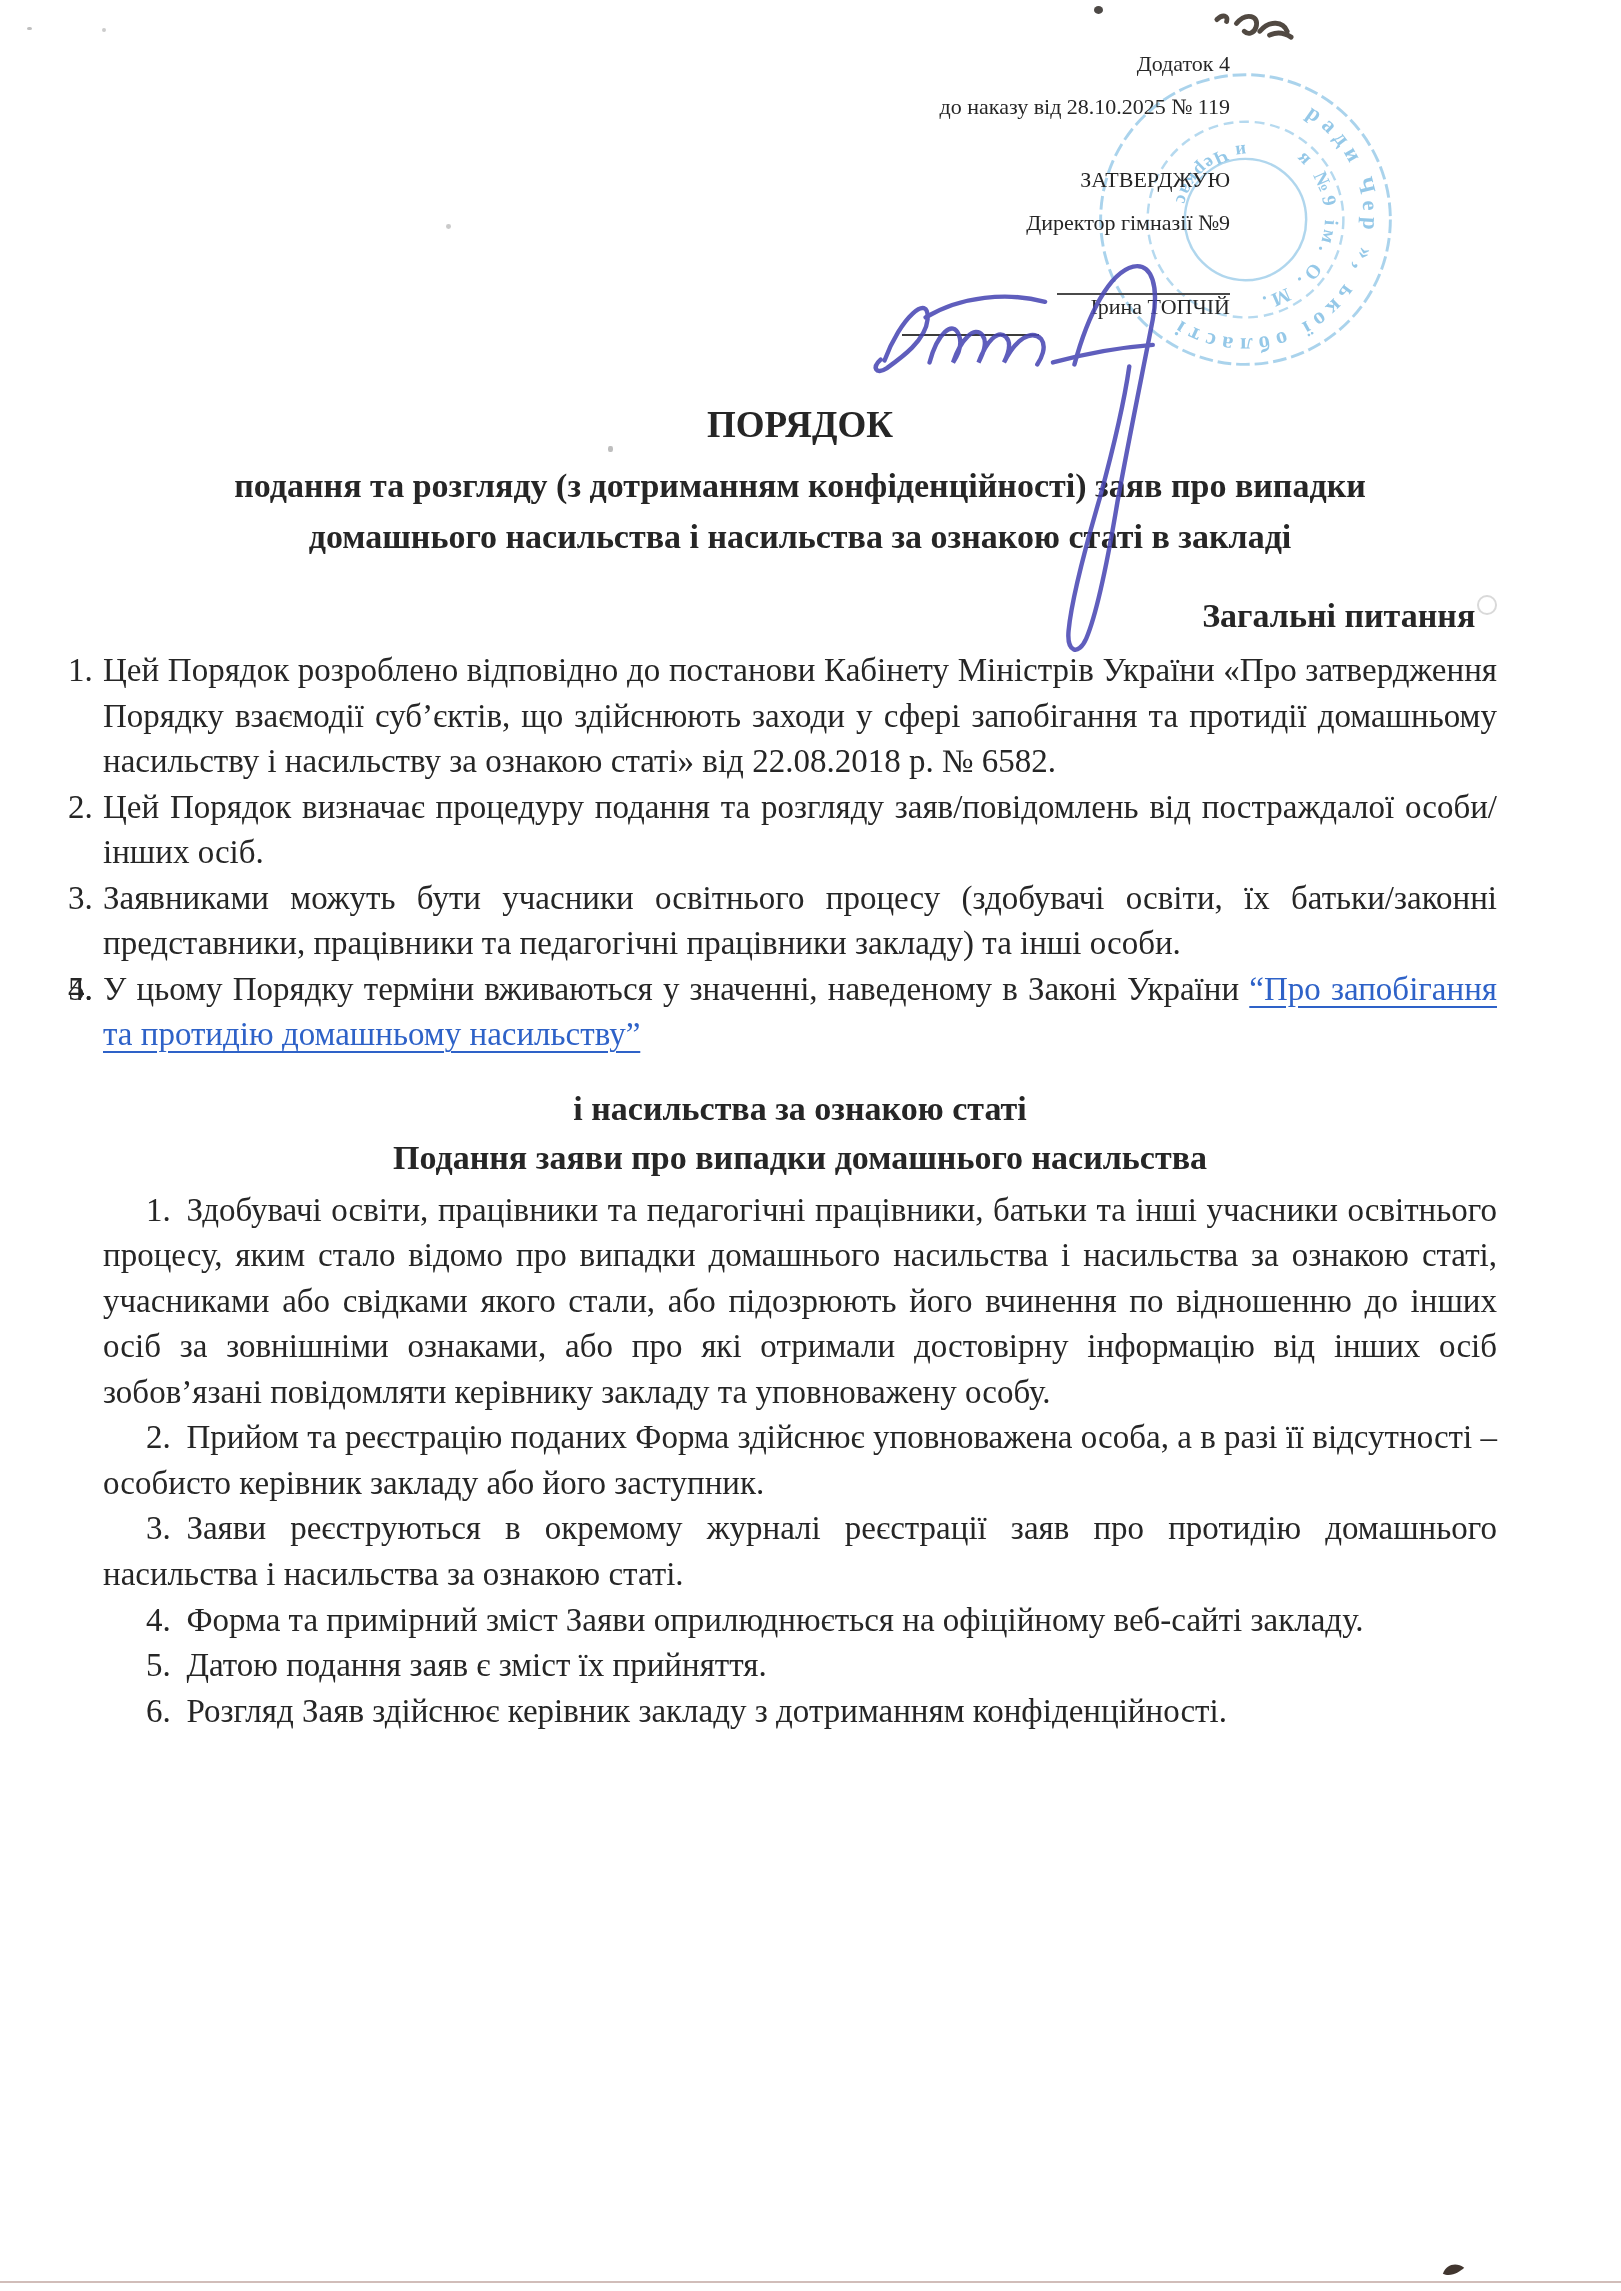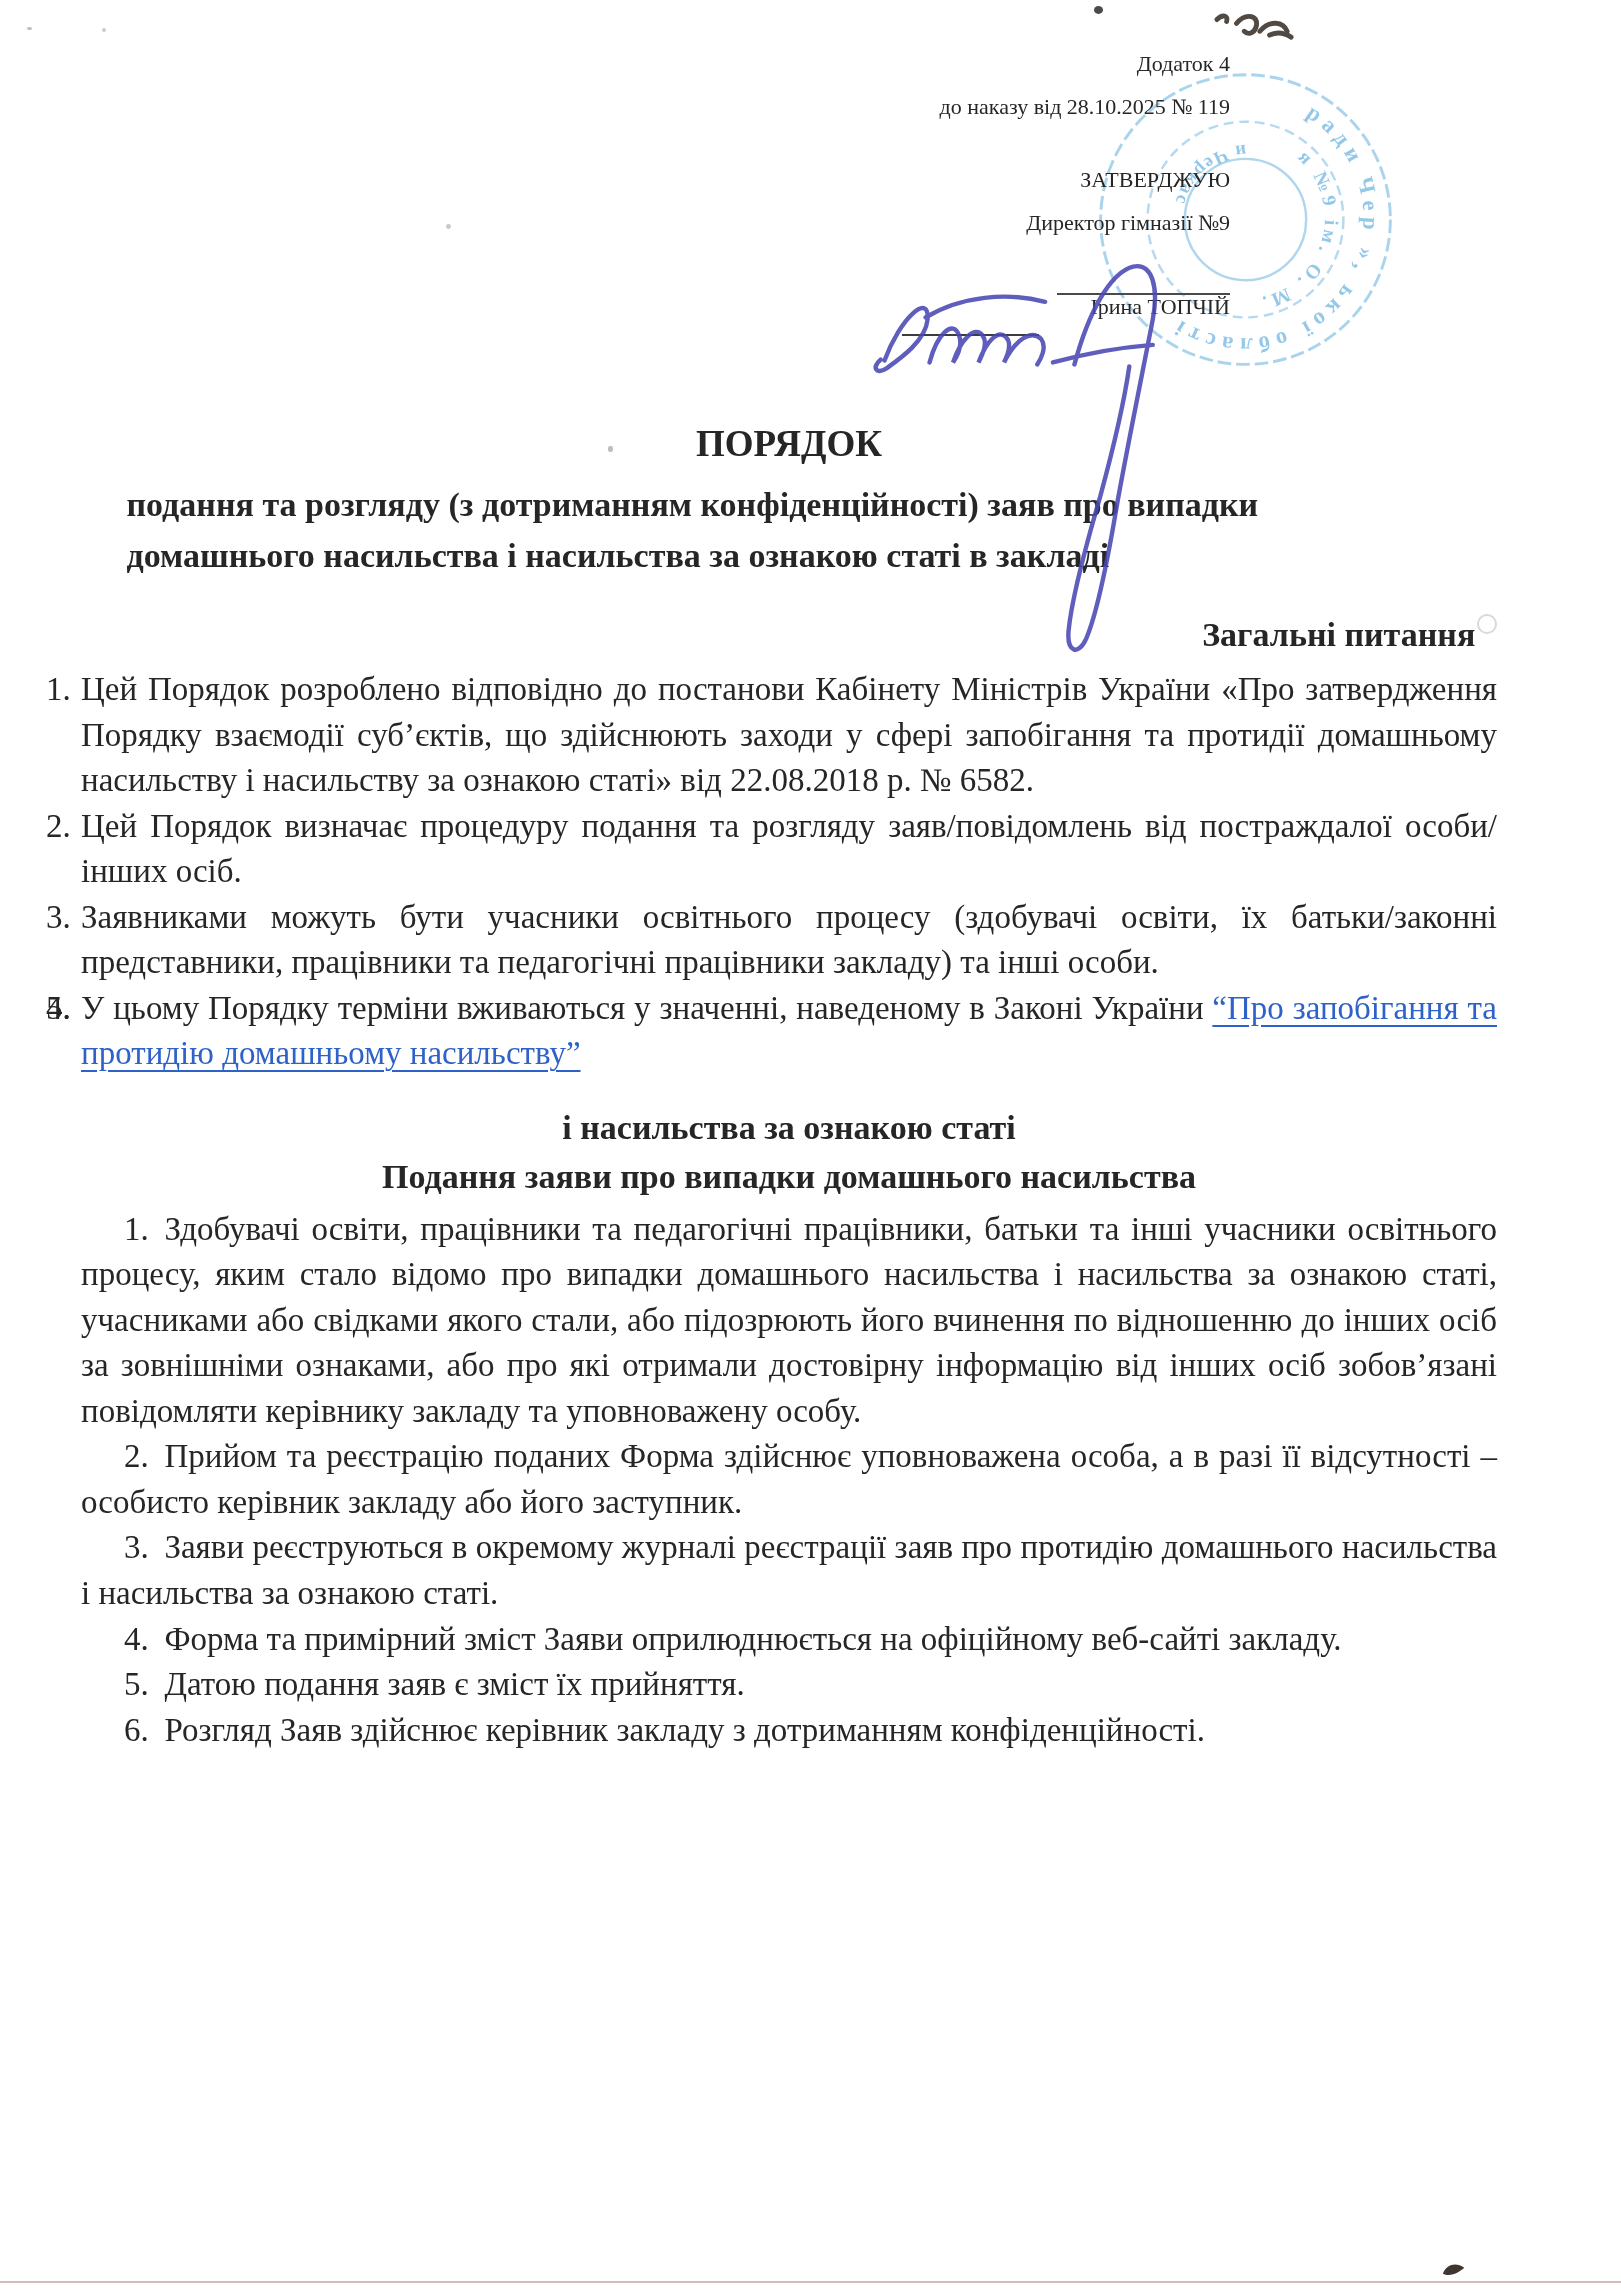--- a/index.html
+++ b/index.html
@@ -19,23 +19,23 @@
   #director{top:210px;}
   #signer-name{top:294px;}
   .rule{position:absolute;height:0;border-top:2px solid #4a4a4a;z-index:3;}
   #rule-name{top:293px;left:1057px;width:173px;}
   #rule-sig{top:334px;left:902px;width:137px;border-top-width:2.9px;border-top-color:#3c3c3c;}
   
   .stamp{position:absolute;left:1084px;top:55px;width:323px;height:333px;z-index:1;opacity:.62;}
   
   .signature{position:absolute;left:843px;top:245px;width:412px;height:421px;z-index:4;}
   
-  .flow{position:relative;z-index:2;padding:402px 124px 0 81px;margin-top:19px;}
+  .flow{position:relative;z-index:2;padding:402px 124px 0 103px;}
   .doc-title{text-align:center;font-weight:bold;font-size:37px;line-height:1.25;margin:0;}
-  .doc-subtitle{text-align:left;font-weight:bold;font-size:34px;line-height:1.5;margin:11.8px auto 0;max-width:1325px;}
+  .doc-subtitle{text-align:center;font-weight:bold;font-size:34px;line-height:1.5;margin:11.8px auto 0;max-width:1325px;}
   .sec-heading{text-align:right;font-weight:bold;font-size:34px;line-height:1.45;margin:29px 0 7.8px;}
   .sec-heading .artifact-ring{display:inline-block;width:15.7px;height:15.7px;border:2px solid #b9b9b9;border-radius:50%;opacity:.55;vertical-align:super;margin-left:2px;}
   .sec-heading2{text-align:center;font-weight:bold;font-size:34px;line-height:1.42;margin:27.4px 0 5.9px;}
   .body-text{font-size:33px;line-height:1.38;}
   .s1-list{margin:0;padding:0;}
   .s1-item{position:relative;margin:0;text-align:justify;}
   .s1-item .num{position:absolute;left:-35px;top:0;}
   .s2-item{margin:0;text-align:justify;text-indent:43px;}
   .s2-item .p-num{margin-right:15.7px;}
   a.doc-link{color:var(--link-blue,#2e62c8);text-decoration:underline;text-underline-offset:5.9px;text-decoration-thickness:2px;}

